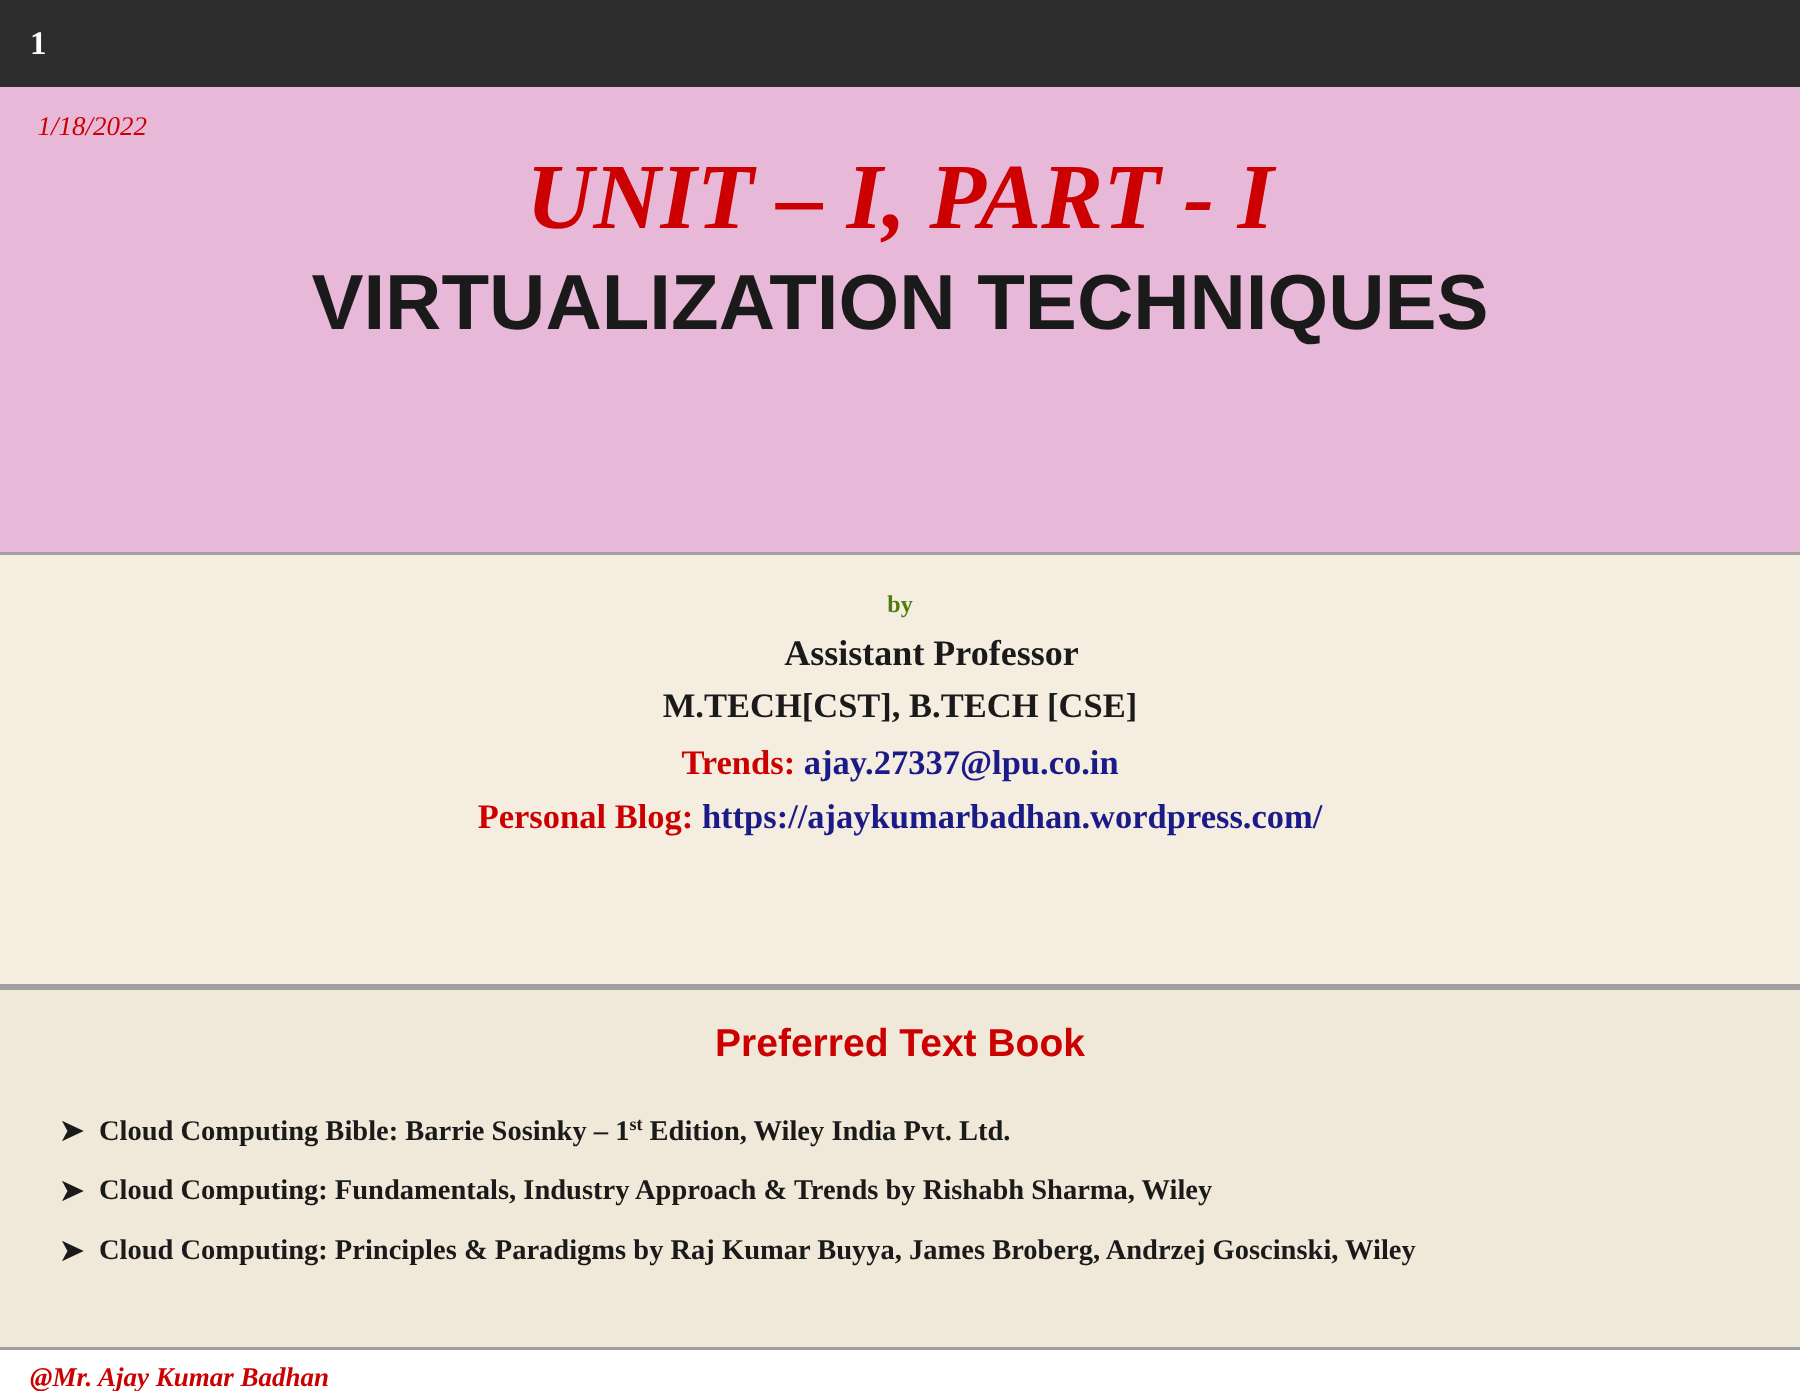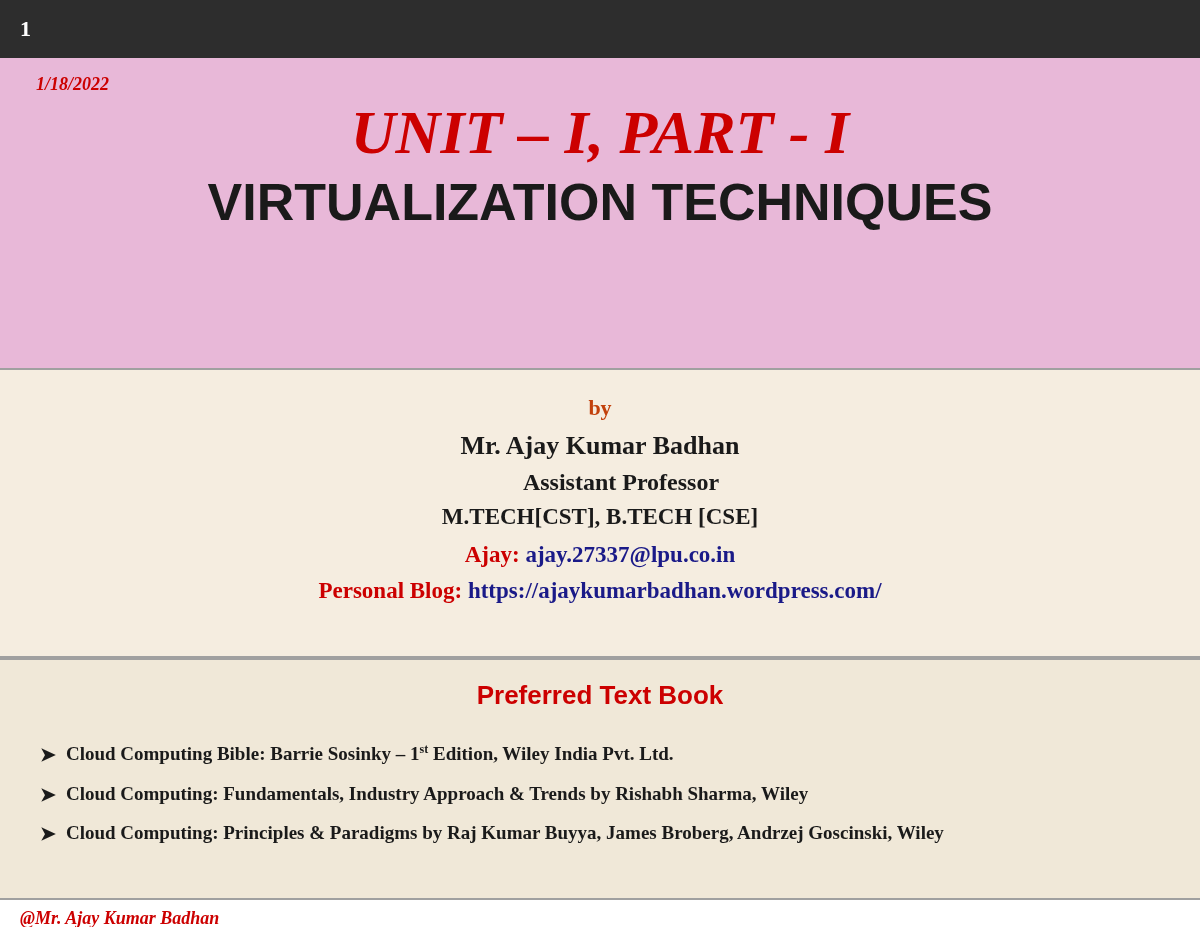--- a/index.html
+++ b/index.html
@@ -48,24 +48,24 @@
       min-height: 310px;
       display: flex;
       flex-direction: column;
       align-items: center;
       position: relative;
     }
 
     .date-label {
       position: absolute;
       top: 16px;
-      left: 36px;
+      left: 25px;
       color: #cc0000;
       font-size: 18px;
-      font-weight: bold;
+      font-weight: normal;
       font-style: italic;
     }
 
     .unit-title {
       color: #cc0000;
       font-size: 62px;
       font-weight: bold;
       font-style: italic;
       text-align: center;
       margin-top: 20px;
@@ -89,23 +89,23 @@
       padding: 25px 40px 30px 40px;
       min-height: 290px;
       display: flex;
       flex-direction: column;
       align-items: center;
       border-top: 2px solid #a0a0a0;
       border-bottom: 2px solid #a0a0a0;
     }
 
     .bio-by {
-      font-size: 22px;
-      font-weight: bold;
-      color: #c2410c;
+      font-size: 16px;
+      font-weight: bold;
+      color: #4d7c0f;
       margin-bottom: 10px;
     }
 
     .bio-name {
       font-size: 26px;
       font-weight: bold;
       color: #1a1a1a;
       margin-bottom: 8px;
     }
 
@@ -221,25 +221,24 @@
 </div>
 
 <div class="title-section">
   <span class="date-label">1/18/2022</span>
   <div class="unit-title">UNIT – I, PART - I</div>
   <div class="subtitle">VIRTUALIZATION TECHNIQUES</div>
 </div>
 
 <div class="bio-section">
   <div class="bio-by">by</div>
-  <div class="bio-name">Mr. Ajay Kumar Badhan</div>
   <div class="bio-position">Assistant Professor</div>
   <div class="bio-education">M.TECH[CST], B.TECH [CSE]</div>
   <div class="bio-email">
-    <span class="label">Ajay:</span>
+    <span class="label">Trends:</span>
     <span> </span>
     <span class="value">ajay.27337@lpu.co.in</span>
   </div>
   <div class="bio-blog">
     <span class="label">Personal Blog:</span>
     <span> </span>
     <span class="value">https://ajaykumarbadhan.wordpress.com/</span>
   </div>
 </div>
 

